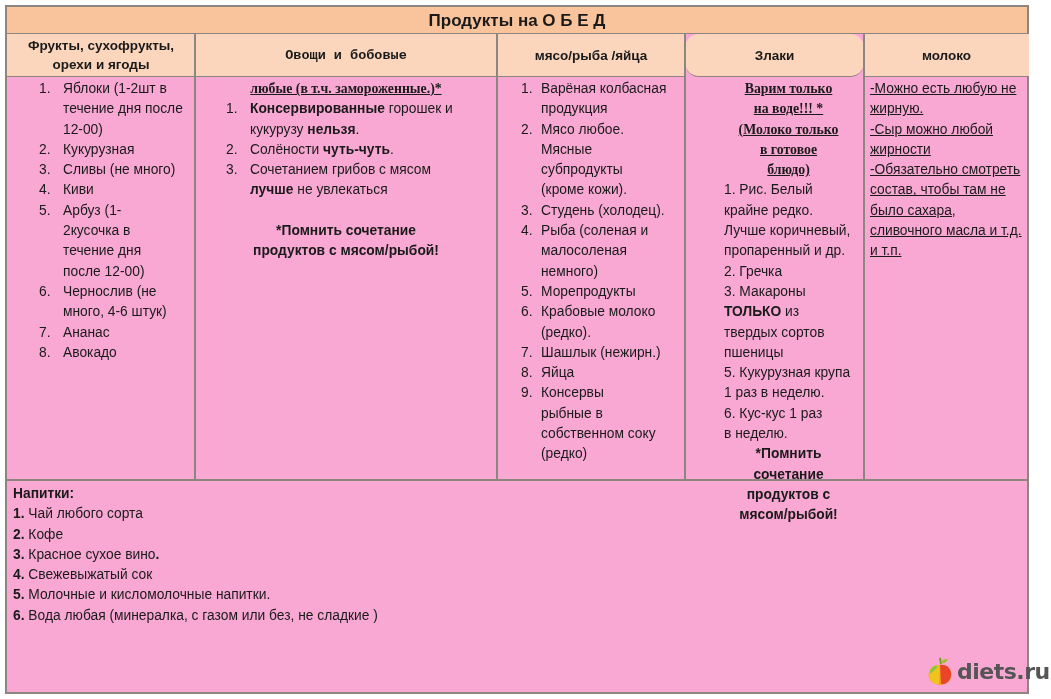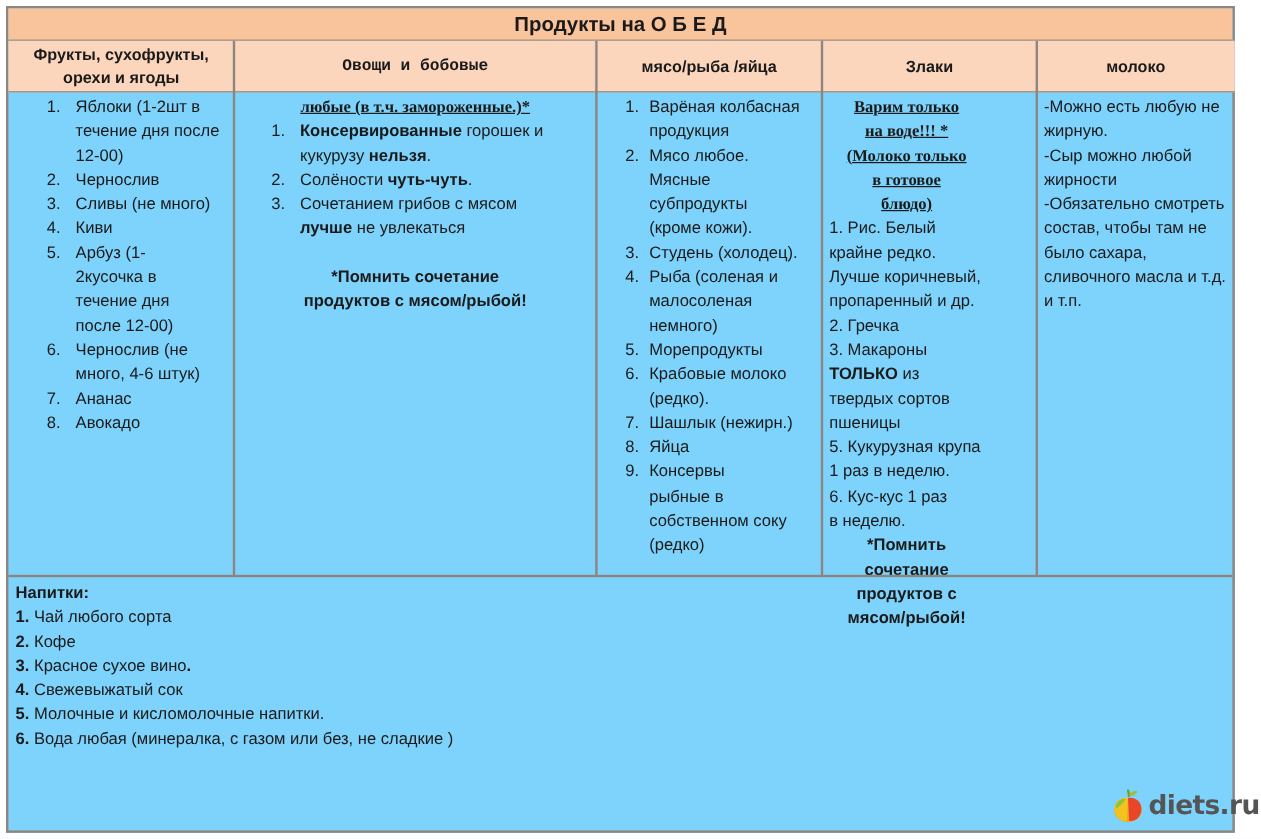--- a/index.html
+++ b/index.html
@@ -1,17 +1,17 @@
 <!DOCTYPE html>
 <html><head>
 <meta charset="utf-8">
 <style>
   html,body{margin:0;padding:0;background:#ffffff;}
   body{width:1051px;height:699px;position:relative;overflow:hidden;font-family:"Liberation Sans",sans-serif;color:#1a1a1a;}
-  .tbl{position:absolute;left:5px;top:5px;width:1024px;height:689px;border:2px solid #8c8580;box-sizing:border-box;background:#7dd3fc;}
+  .tbl{position:absolute;left:5px;top:5px;width:1024px;height:689px;border:2px solid #8c8580;box-sizing:border-box;background:#f9a8d4;}
   .title{position:absolute;left:0;top:0;width:100%;height:27px;background:#f9c49c;border-bottom:1.5px solid #8c8580;box-sizing:border-box;text-align:center;font-weight:bold;font-size:17px;line-height:27px;}
   .hdr{position:absolute;top:27px;height:43px;background:#fbd6bd;border-bottom:1.5px solid #8c8580;box-sizing:border-box;display:flex;align-items:center;justify-content:center;text-align:center;font-weight:bold;font-size:13.5px;line-height:19px;}
   .col{position:absolute;top:70px;height:403px;box-sizing:border-box;font-size:13.8px;line-height:20.3px;padding-top:2px;}
   .vline{position:absolute;top:27px;width:1.5px;height:446px;background:#8c8580;}
   .hline{position:absolute;left:0;top:472px;width:100%;height:2px;background:#8c8580;}
   ol{margin:0;padding:0;list-style:none;}
   li{position:relative;}
   .num{position:absolute;}
   b{font-weight:bold;}
   .u{text-decoration:underline;font-weight:bold;font-family:Liberation Serif, serif;}
@@ -22,32 +22,32 @@
 </style>
 </head>
 <body>
 
 <div class="tbl">
   <div class="title">Продукты на О Б Е Д</div>
 
   <div class="hdr" style="left:0;width:188px;">Фрукты, сухофрукты, орехи и ягоды</div>
   <div class="hdr" style="left:188px;width:302px;font-family:Liberation Mono, monospace;">Овощи и бобовые</div>
   <div class="hdr" style="left:490px;width:188px;">мясо/рыба /яйца</div>
-  <div class="hdr" style="left:678px;width:179px;">Злаки</div>
+  <div class="hdr" style="left:678px;width:179px;border-radius:14px;">Злаки</div>
   <div class="hdr" style="left:857px;width:165px;">молоко</div>
 
   <div class="vline" style="left:187px;"></div>
   <div class="vline" style="left:489px;"></div>
   <div class="vline" style="left:677px;"></div>
   <div class="vline" style="left:856px;"></div>
 
   <div class="col" style="left:0;width:187px;">
     <ol style="padding-left:56px;padding-right:6px;">
       <li><span class="num" style="left:-24px">1.</span><span>Яблоки (1-2шт в течение дня после 12-00)</span></li>
-      <li><span class="num" style="left:-24px">2.</span><span>Чернослив</span></li>
+      <li><span class="num" style="left:-24px">2.</span><span>Кукурузная</span></li>
       <li><span class="num" style="left:-24px">3.</span><span>Сливы (не много)</span></li>
       <li><span class="num" style="left:-24px">4.</span><span>Киви</span></li>
       <li style="padding-right:18px"><span class="num" style="left:-24px">5.</span><span>Арбуз (1-2кусочка в течение дня после 12-00)</span></li>
       <li><span class="num" style="left:-24px">6.</span><span>Чернослив (не много, 4-6 штук)</span></li>
       <li><span class="num" style="left:-24px">7.</span><span>Ананас</span></li>
       <li><span class="num" style="left:-24px">8.</span><span>Авокадо</span></li>
     </ol>
   </div>
 
   <div class="col" style="left:189px;width:300px;">
@@ -67,31 +67,31 @@
       <li><span class="num" style="left:-20px">3.</span><span>Студень (холодец).</span></li>
       <li style="padding-right:20px"><span class="num" style="left:-20px">4.</span><span>Рыба (соленая и малосоленая немного)</span></li>
       <li><span class="num" style="left:-20px">5.</span><span>Морепродукты</span></li>
       <li><span class="num" style="left:-20px">6.</span><span>Крабовые молоко (редко).</span></li>
       <li><span class="num" style="left:-20px">7.</span><span>Шашлык (нежирн.)</span></li>
       <li><span class="num" style="left:-20px">8.</span><span>Яйца</span></li>
       <li style="padding-right:22px"><span class="num" style="left:-20px">9.</span><span>Консервы рыбные в собственном соку (редко)</span></li>
     </ol>
   </div>
 
-  <div class="col" style="left:679px;width:140px;padding-left:5px;padding-right:6px;">
+  <div class="col" style="left:712px;width:140px;padding-left:5px;padding-right:6px;">
     <div class="center" style="padding:0 14px;"><span class="u">Варим только на воде!!! * (Молоко только в готовое блюдо)</span></div>
     <div>1. Рис. Белый крайне редко. Лучше коричневый, пропаренный и др.</div>
     <div>2. Гречка</div>
     <div><span>3. Макароны </span><b>ТОЛЬКО</b><span> из твердых сортов пшеницы</span></div>
     <div>5. Кукурузная крупа 1 раз в неделю.</div>
     <div style="padding-right:20px">6. Кус-кус 1 раз в неделю.</div>
     <div class="center" style="padding:0 10px;"><b>*Помнить сочетание продуктов с мясом/рыбой!</b></div>
   </div>
 
-  <div class="col" style="left:858px;width:164px;padding-left:5px;padding-right:6px;">
+  <div class="col" style="left:858px;width:164px;padding-left:5px;padding-right:6px;text-decoration:underline;">
     <div>-Можно есть любую не жирную.</div>
     <div style="padding-right:12px">-Сыр можно любой жирности</div>
     <div>-Обязательно смотреть состав, чтобы там не было сахара, сливочного масла и т.д. и т.п.</div>
   </div>
 
   <div class="hline"></div>
 
   <div class="drinks">
     <div><b>Напитки:</b></div>
     <div><b>1.</b><span> Чай любого сорта</span></div>

